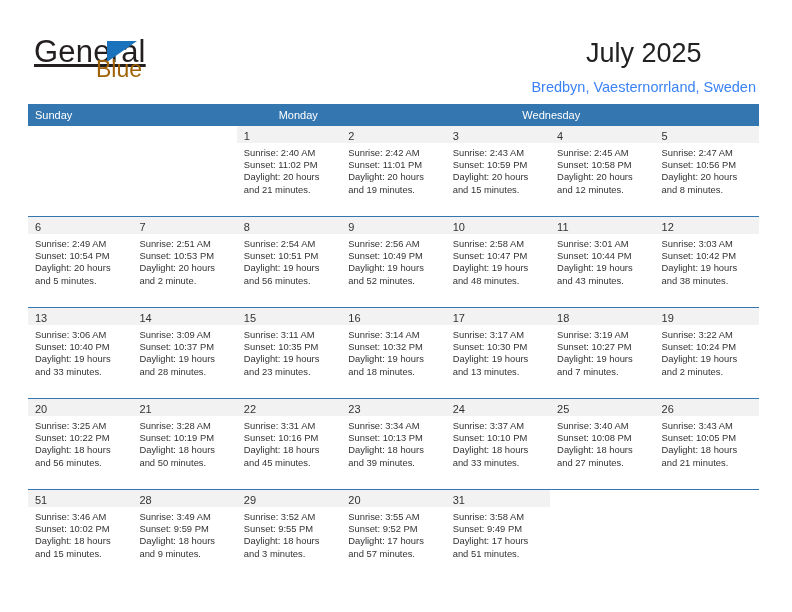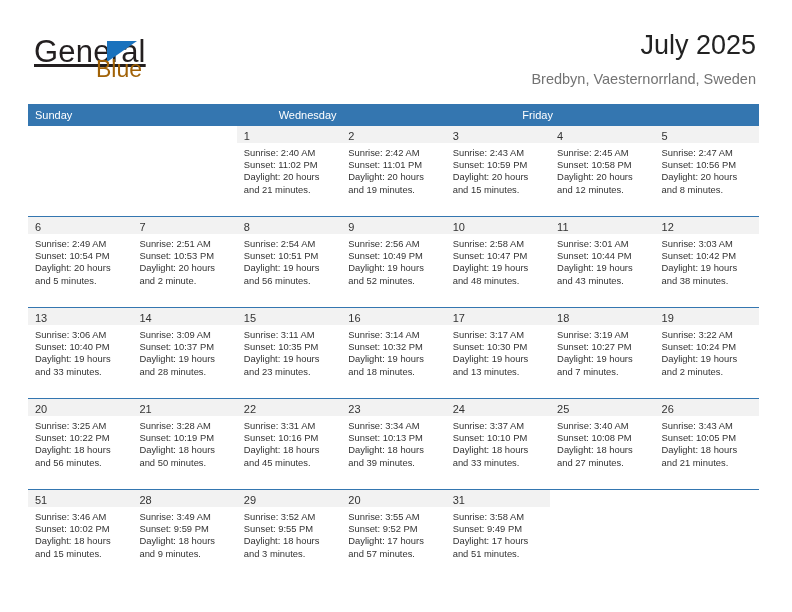--- a/index.html
+++ b/index.html
@@ -59,32 +59,32 @@
     position: absolute;
     left: 62px;
     top: 22px;
     font-size: 23px;
     color: #a16207;
     font-family: "Liberation Sans", sans-serif;
   }
   .title-block {
     position: absolute;
     right: 12px;
-    top: 0;
-    text-align: right;
+    top: 8px;
+    text-align: center;
   }
   .cal-title {
     font-size: 27px;
     color: #222222;
     line-height: 34px;
     white-space: nowrap;
   }
   .cal-subtitle {
     font-size: 14.5px;
-    color: #737373;
+    color: #3b82f6;
     line-height: 22px;
     margin-top: 6px;
     white-space: nowrap;
   }
 
   
   .calendar {
     position: absolute;
     left: 28px;
     top: 104px;
@@ -159,22 +159,22 @@
     <div class="title-block">
       <div class="cal-title">July 2025</div>
       <div class="cal-subtitle">Bredbyn, Vaesternorrland, Sweden</div>
     </div>
 
   </div>
 
   <div class="calendar">
     <div class="dow-row">
       <div class="dow-cell">Sunday</div>
+      <div class="dow-cell">Monday</div>
       <div class="dow-cell">Wednesday</div>
-      <div class="dow-cell">Friday</div>
     </div>
 
     <div class="weeks-host">
         <div class="week">
           <div class="day empty">
             <div class="daynum-band"><span class="daynum"></span></div>
           </div>
           <div class="day empty">
             <div class="daynum-band"><span class="daynum"></span></div>
           </div>

